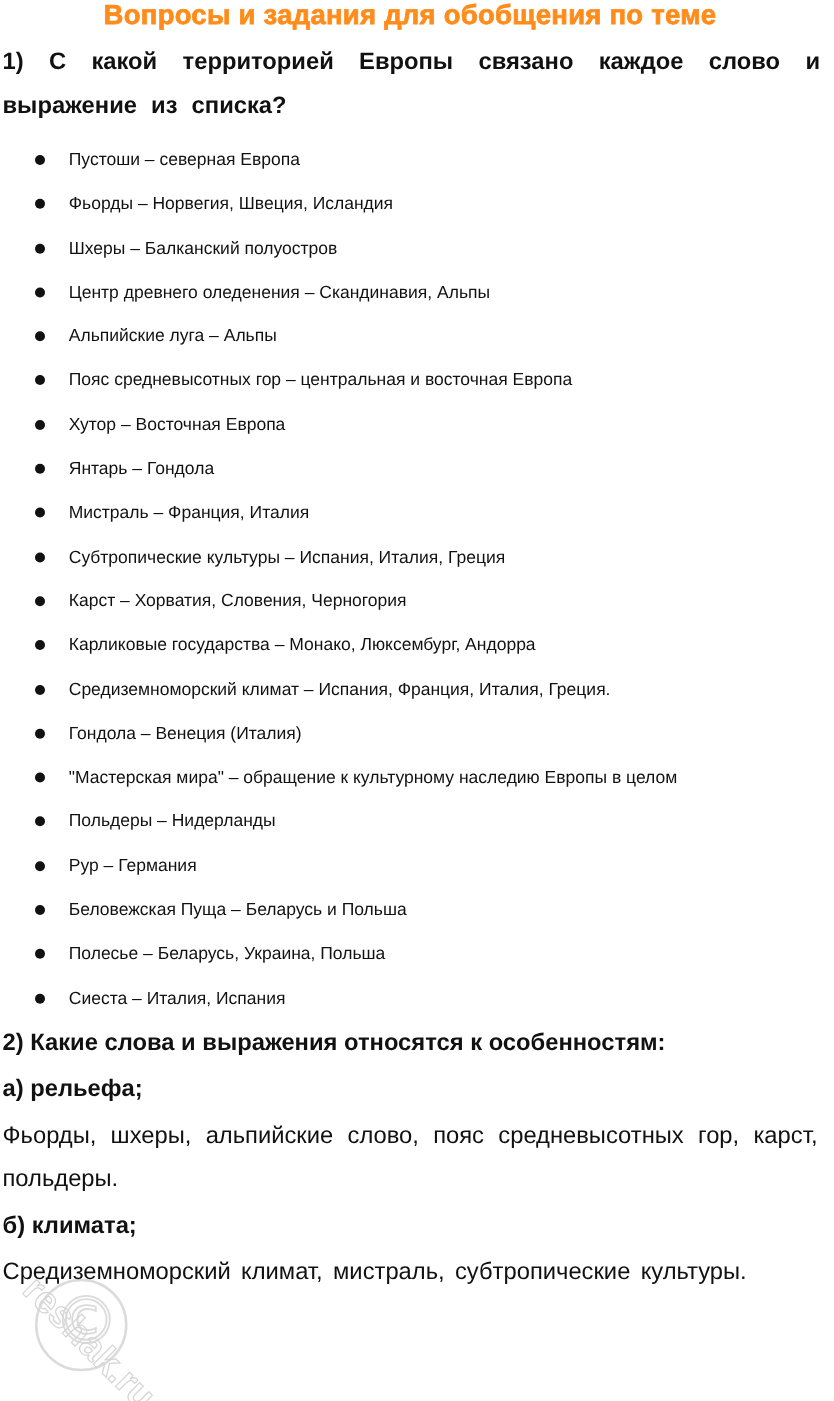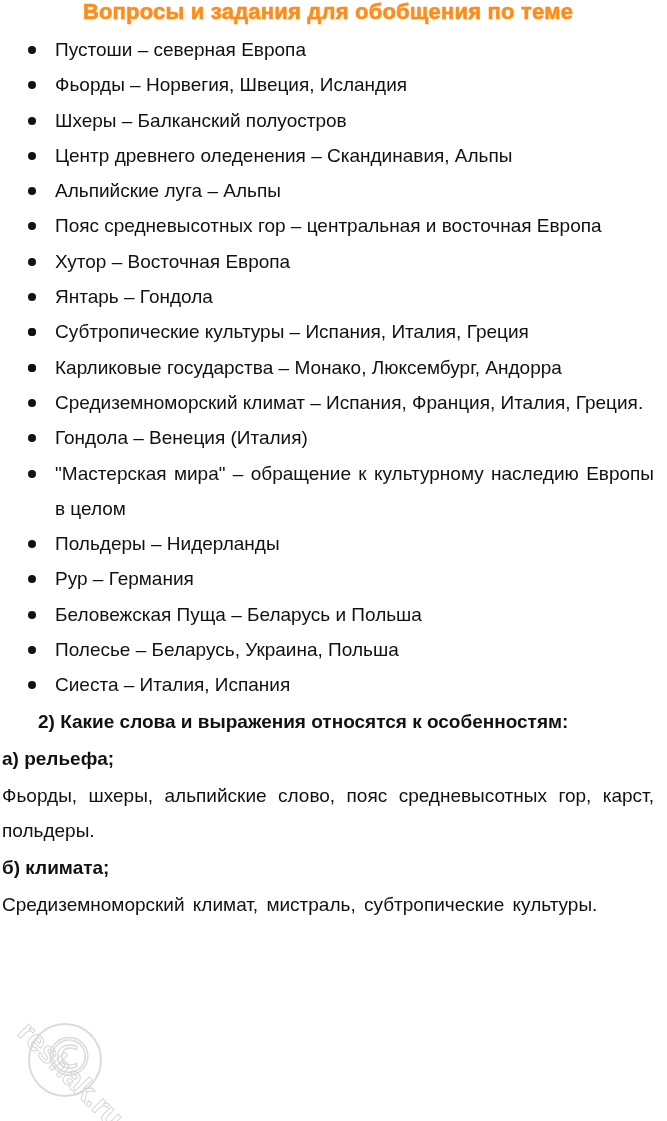--- a/index.html
+++ b/index.html
@@ -47,41 +47,40 @@
     }
     ul.items {
       list-style: none;
       margin: 8px 0 0 0;
       padding: 0;
     }
     ul.items li {
       position: relative;
       padding-left: 55px;
       padding-right: 2px;
-      font-size: 19px;
+      font-size: 14px;
       line-height: 35.3px;
       text-align: justify;
       text-align-last: left;
     }
     ul.items li .bullet {
       position: absolute;
       left: 28px;
       top: 14px;
       width: 8px;
       height: 8px;
       background: #111111;
       border-radius: 50%;
     }
     .q2-heading {
       font-weight: bold;
       font-size: 19px;
       line-height: 35px;
       padding-left: 2px;
       margin-top: 1px;
-      margin-left: 36px;
     }
     .sub-heading {
       font-weight: bold;
       font-size: 19px;
       line-height: 35px;
       padding-left: 2px;
       margin-top: 2px;
     }
     .answer {
       font-size: 19px;
@@ -132,33 +131,34 @@
       font-family: "DejaVu Sans", sans-serif;
     }
   </style>
 </head>
 <body>
 
 <div class="page">
 
   <div class="title">Вопросы и задания для обобщения по теме</div>
 
+  <div class="q-heading q1">1) С какой территорией Европы связано каждое слово и выражение из списка?</div>
 
   <ul class="items">
     <li><span class="bullet"></span><span>Пустоши – северная Европа</span></li>
     <li><span class="bullet"></span><span>Фьорды – Норвегия, Швеция, Исландия</span></li>
     <li><span class="bullet"></span><span>Шхеры – Балканский полуостров</span></li>
     <li><span class="bullet"></span><span>Центр древнего оледенения – Скандинавия, Альпы</span></li>
     <li><span class="bullet"></span><span>Альпийские луга – Альпы</span></li>
     <li><span class="bullet"></span><span>Пояс средневысотных гор – центральная и восточная Европа</span></li>
     <li><span class="bullet"></span><span>Хутор – Восточная Европа</span></li>
     <li><span class="bullet"></span><span>Янтарь – Гондола</span></li>
-    <li><span class="bullet"></span></li>
+    <li><span class="bullet"></span><span>Мистраль – Франция, Италия</span></li>
     <li><span class="bullet"></span><span>Субтропические культуры – Испания, Италия, Греция</span></li>
-    <li><span class="bullet"></span></li>
+    <li><span class="bullet"></span><span>Карст – Хорватия, Словения, Черногория</span></li>
     <li><span class="bullet"></span><span>Карликовые государства – Монако, Люксембург, Андорра</span></li>
     <li><span class="bullet"></span><span>Средиземноморский климат – Испания, Франция, Италия, Греция.</span></li>
     <li><span class="bullet"></span><span>Гондола – Венеция (Италия)</span></li>
     <li><span class="bullet"></span><span>"Мастерская мира" – обращение к культурному наследию Европы в целом</span></li>
     <li><span class="bullet"></span><span>Польдеры – Нидерланды</span></li>
     <li><span class="bullet"></span><span>Рур – Германия</span></li>
     <li><span class="bullet"></span><span>Беловежская Пуща – Беларусь и Польша</span></li>
     <li><span class="bullet"></span><span>Полесье – Беларусь, Украина, Польша</span></li>
     <li><span class="bullet"></span><span>Сиеста – Италия, Испания</span></li>
   </ul>

